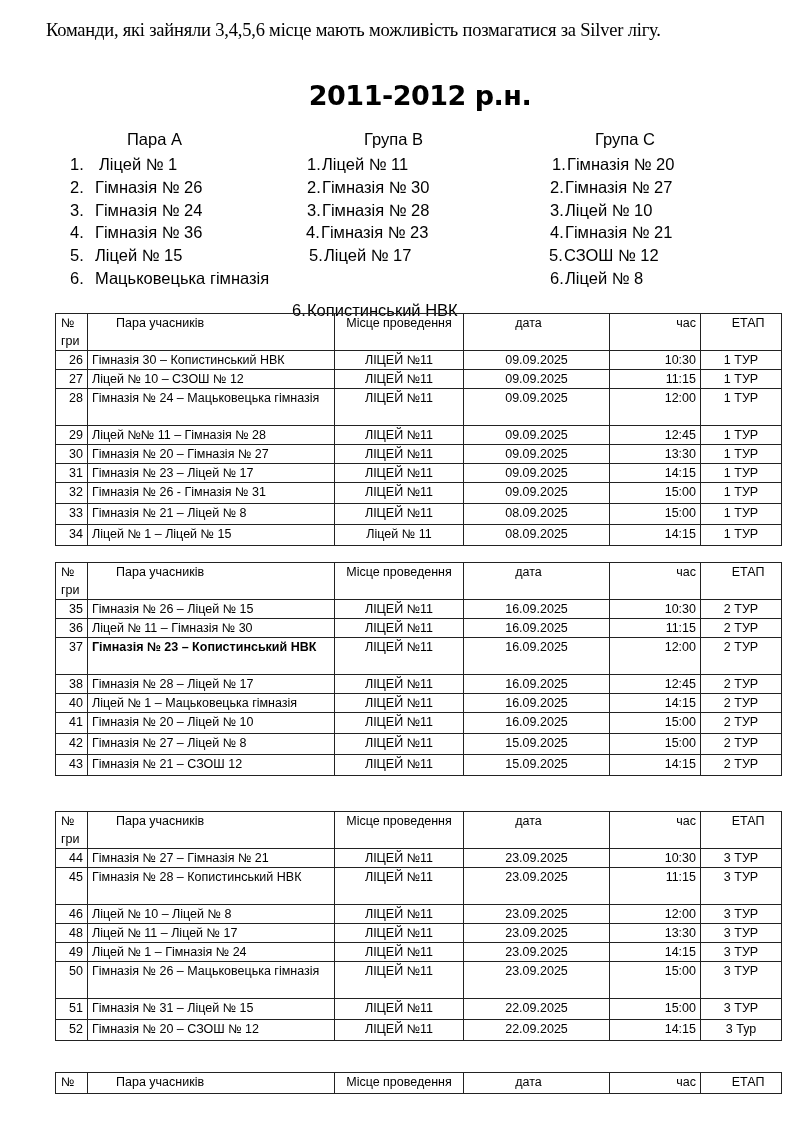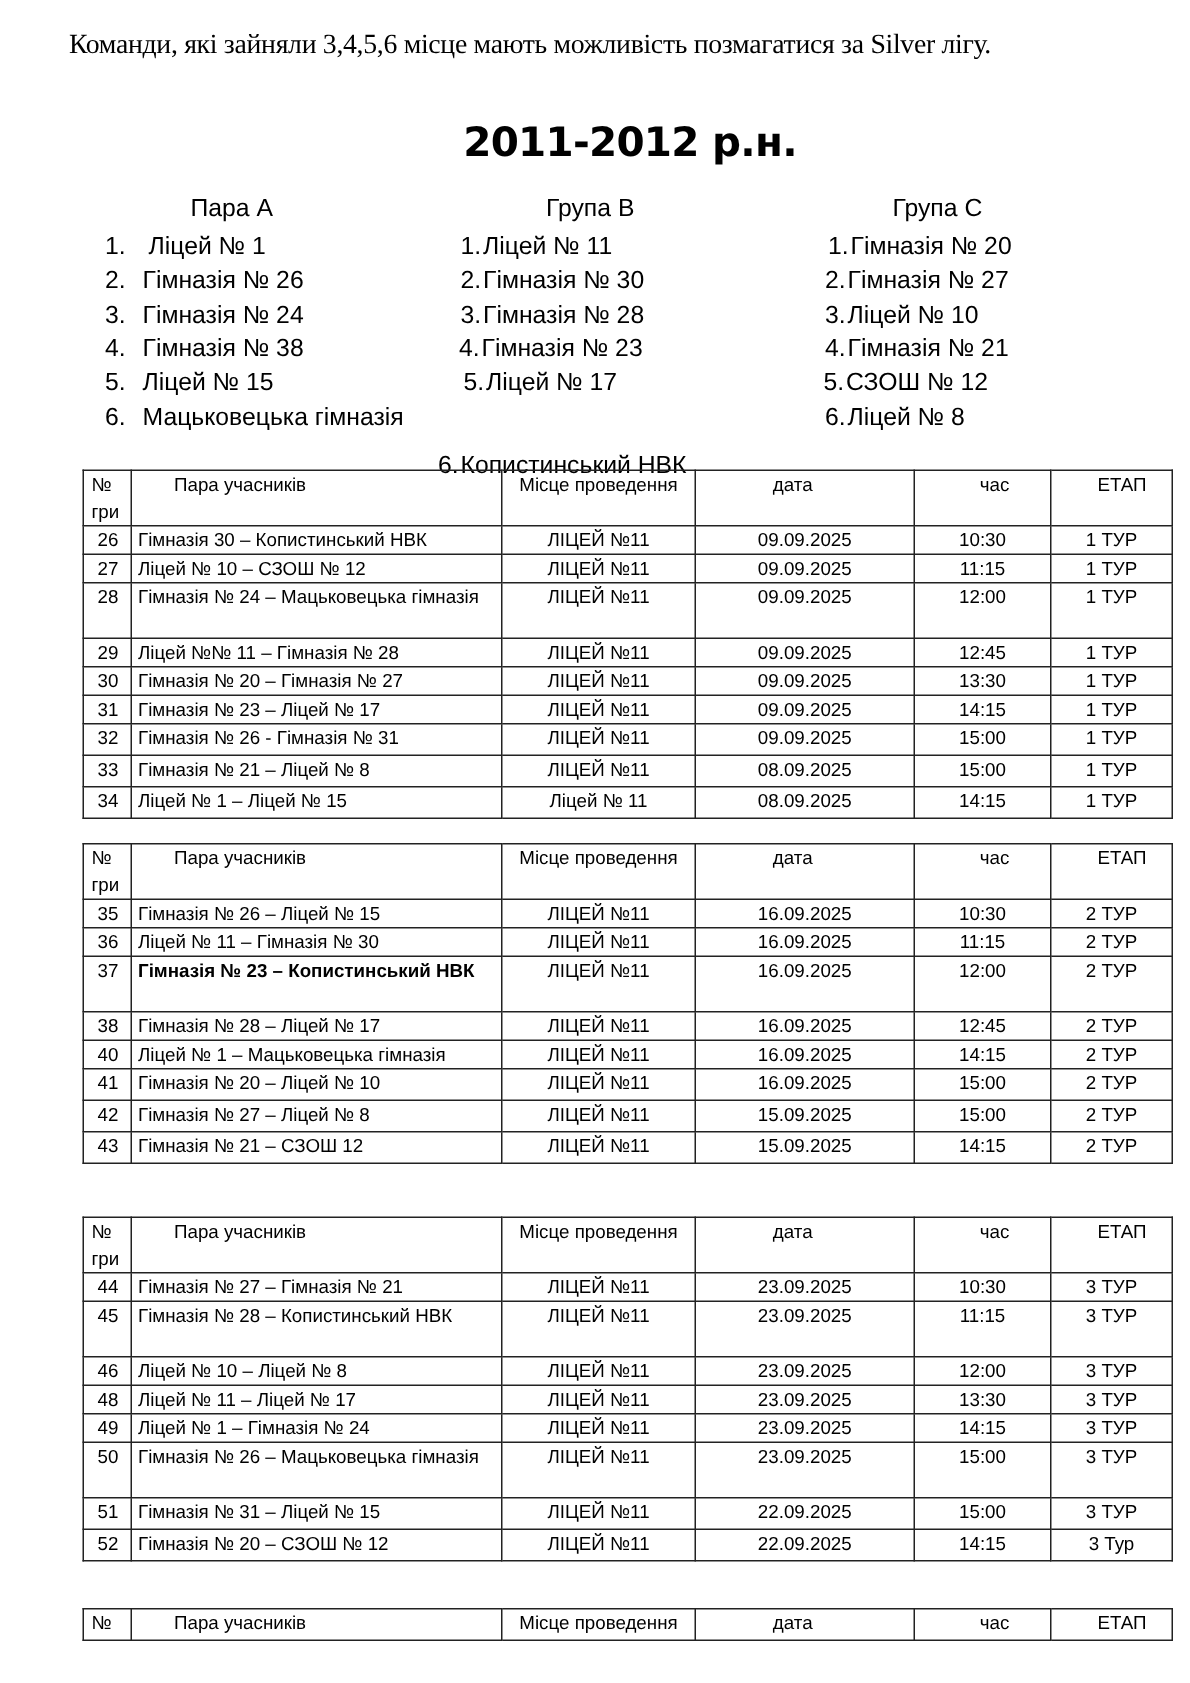--- a/index.html
+++ b/index.html
@@ -18,25 +18,25 @@
   .group-item { position: absolute; white-space: nowrap; }
   .group-item .num { display: inline-block; }
   table.sched {
     position: absolute; left: 55px; width: 682px; border-collapse: collapse;
     font-family: "Liberation Sans", sans-serif; font-size: 12.5px; table-layout: fixed;
   }
   table.sched td, table.sched th {
     border: 1px solid #222; padding: 0 4px; vertical-align: top; font-weight: normal; line-height: 18px;
   }
   table.sched th { text-align: center; }
-  table.sched .c-no { width: 22px; text-align: center; padding-left: 5px; }
+  table.sched .c-no { width: 22px; text-align: right; padding-left: 5px; }
   table.sched .c-pair { width: 214px; text-align: left; }
   table.sched .c-place { width: 120px; text-align: center; }
   table.sched .c-date { width: 121px; text-align: center; }
-  table.sched .c-time { width: 66px; text-align: center; }
+  table.sched .c-time { width: 66px; text-align: right; }
   table.sched .c-stage { width: 58px; text-align: center; }
   table.sched th.c-pair { padding-left: 28px; }
   table.sched th.c-time { padding-left: 20px; }
   table.sched th.c-stage { padding-left: 18px; }
   table.sched th.c-date { padding-right: 20px; }
   tr.tall td { height: 20px; }
   tr.hdr th { height: 36px; }
   tr.hdr-single th { height: 20px; }
 </style>
 </head>
@@ -44,21 +44,21 @@
 
 <div class="intro">Команди, які зайняли 3,4,5,6 місце мають можливість позмагатися за Silver лігу.</div>
 <div class="title">2011-2012 р.н.</div>
 
 <div class="groups">
   <div class="group" style="left:0;">
     <div class="group-title" style="left:127px;">Пара А</div>
     <div class="group-item" style="top:25px;left:70px;"><span class="num" style="width:29px;">1.</span><span>Ліцей  № 1</span></div>
     <div class="group-item" style="top:48px;left:70px;"><span class="num" style="width:25px;">2.</span><span>Гімназія  № 26</span></div>
     <div class="group-item" style="top:71px;left:70px;"><span class="num" style="width:25px;">3.</span><span>Гімназія  № 24</span></div>
-    <div class="group-item" style="top:93px;left:70px;"><span class="num" style="width:25px;">4.</span><span>Гімназія  № 38</span></div>
+    <div class="group-item" style="top:93px;left:70px;"><span class="num" style="width:25px;">4.</span><span>Гімназія  № 36</span></div>
     <div class="group-item" style="top:116px;left:70px;"><span class="num" style="width:25px;">5.</span><span>Ліцей № 15</span></div>
     <div class="group-item" style="top:139px;left:70px;"><span class="num" style="width:25px;">6.</span><span>Мацьковецька гімназія</span></div>
   </div>
 
   <div class="group" style="left:0;">
     <div class="group-title" style="left:364px;">Група В</div>
     <div class="group-item" style="top:25px;left:307px;"><span class="num" style="width:15px;">1.</span><span>Ліцей № 11</span></div>
     <div class="group-item" style="top:48px;left:307px;"><span class="num" style="width:15px;">2.</span><span>Гімназія № 30</span></div>
     <div class="group-item" style="top:71px;left:307px;"><span class="num" style="width:15px;">3.</span><span>Гімназія № 28</span></div>
     <div class="group-item" style="top:93px;left:306px;"><span class="num" style="width:15px;">4.</span><span>Гімназія № 23</span></div>

